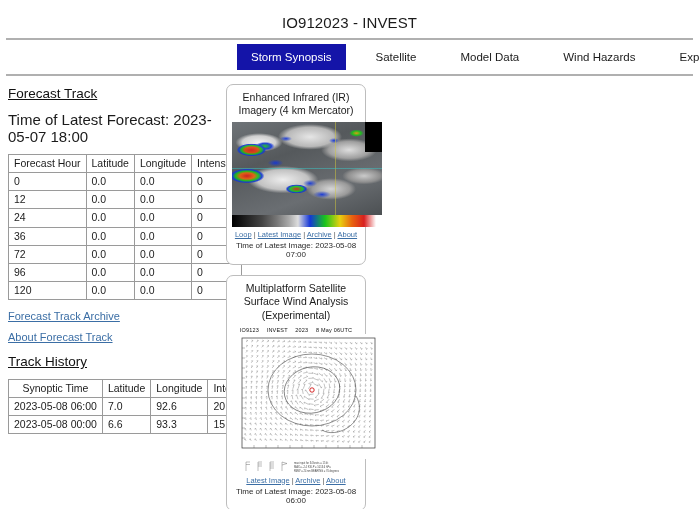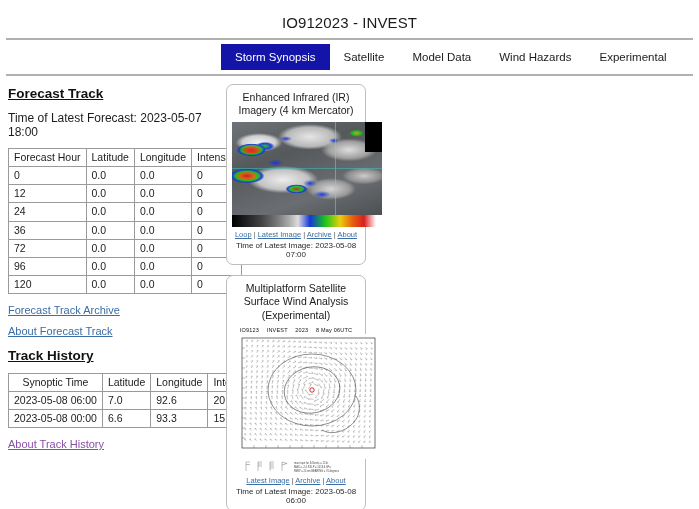--- a/index.html
+++ b/index.html
@@ -40,48 +40,49 @@
   .tab {
     font-size: 11.5px;
     color: #1b1b1b;
     display: flex;
     align-items: center;
     justify-content: center;
     padding: 0 14px;
     white-space: nowrap;
     cursor: pointer;
     background: transparent;
+    margin-left: 16px;
   }
   .tab.active {
     background: #1414a8;
     color: #ffffff;
   }
 
   
   #content {
     display: flex;
     align-items: flex-start;
     padding: 8px 6px 0 8px;
   }
   #left-col { width: 210px; flex: 0 0 auto; }
   #mid-col  { width: 160px; flex: 0 0 auto; margin-left: 8px; }
   #right-col { flex: 1 1 auto; }
 
   
   h2.section {
     font-size: 13.5px;
-    font-weight: bold;
+    font-weight: normal;
     color: #111;
     margin: 2px 0 10px 0;
     text-decoration: underline;
     display: inline-block;
     text-align: center;
   }
   .meta-line {
-    font-size: 12px;
+    font-size: 15px;
     color: #1b1b1b;
     margin: 0 0 9px 0;
   }
   table.data {
     border-collapse: collapse;
     font-size: 10.5px;
     color: #1b1b1b;
     margin-bottom: 10px;
   }
   table.data th, table.data td {
@@ -288,21 +289,20 @@
         </tr>
         <tr>
           <td>2023-05-08 00:00</td>
           <td>6.6</td>
           <td>93.3</td>
           <td>15</td>
         </tr>
       </tbody>
     </table>
 
-    <span class="lnk visited">About Track History</span>
   </div>
 
   <div id="mid-col">
 
     <div class="panel">
       <div class="panel-title">Enhanced Infrared (IR) Imagery (4 km Mercator)</div>
 
       <div class="ir-wrap">
         <div class="ir-sky"></div>
         <div class="ir-cold"></div>

